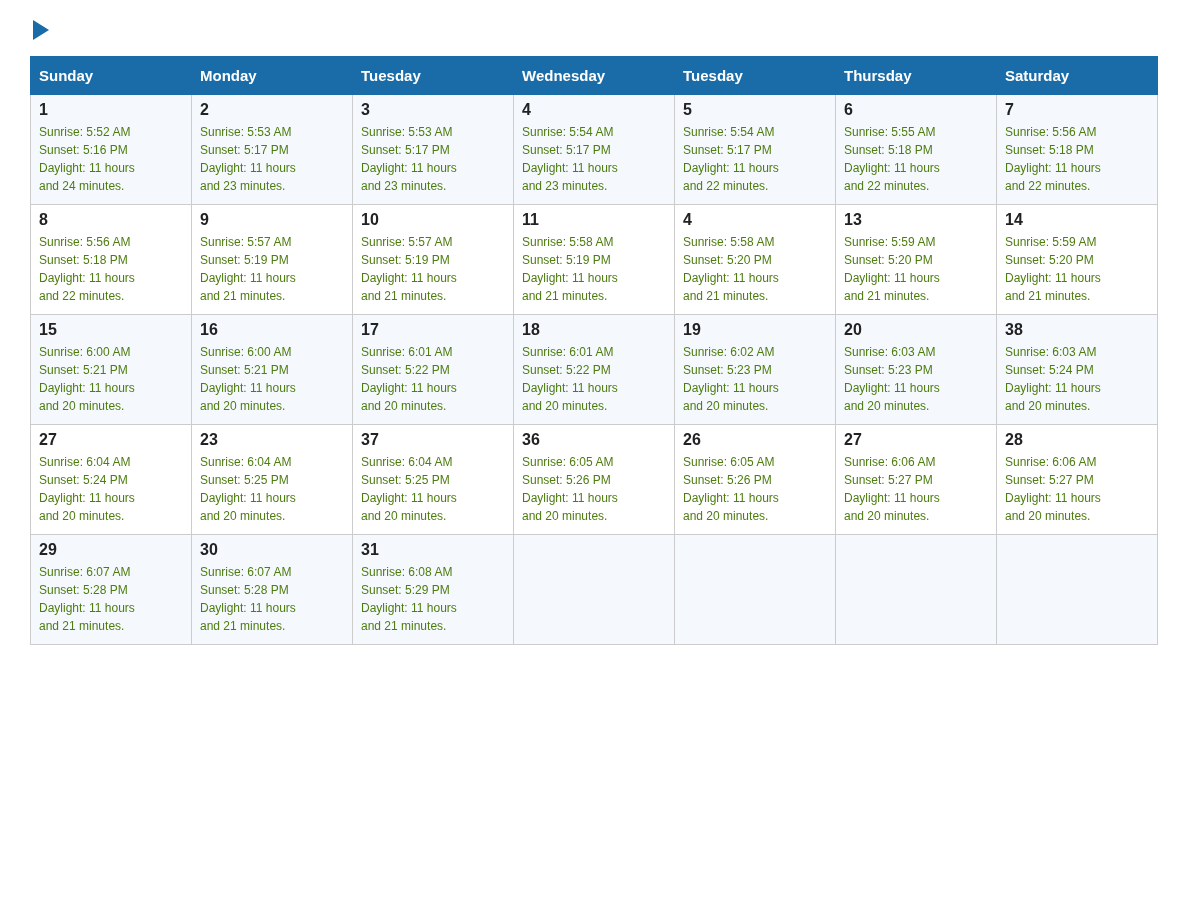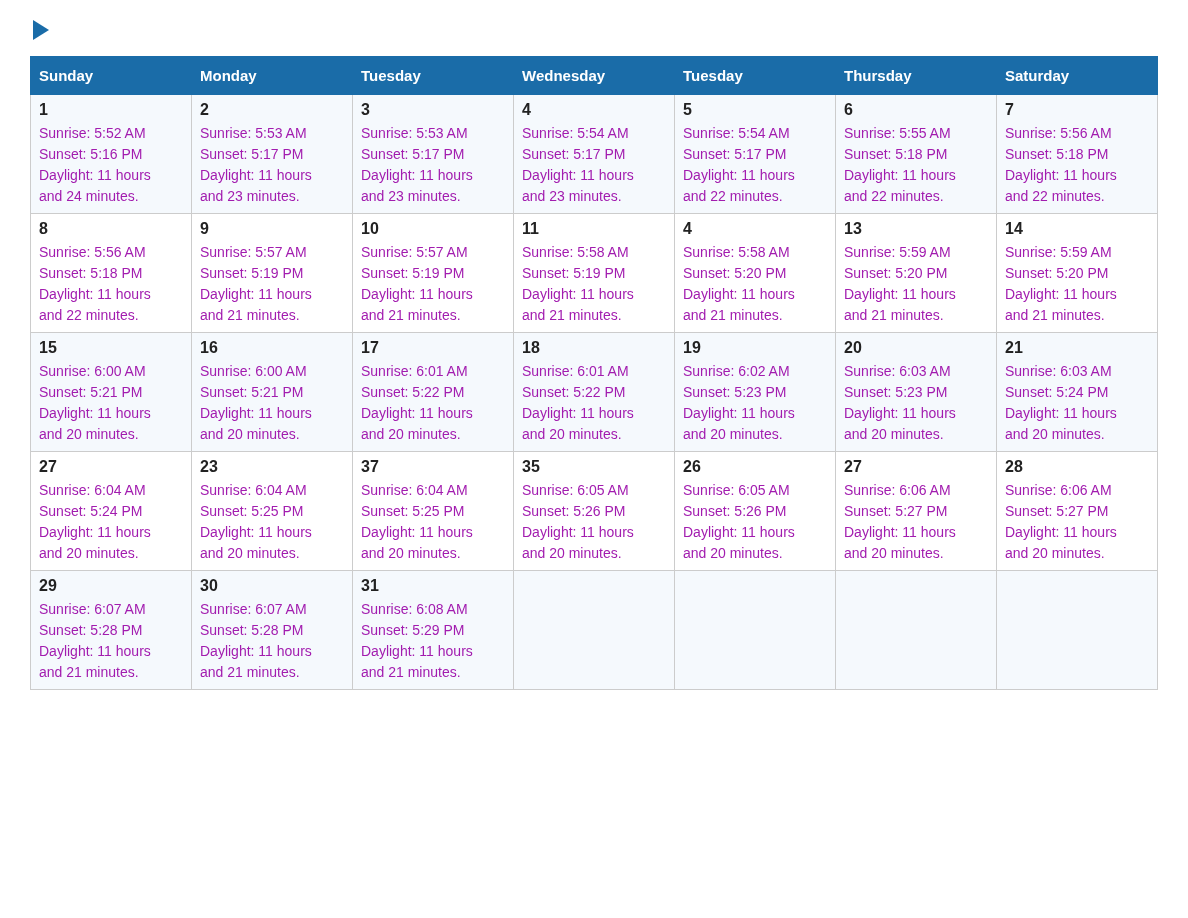--- a/index.html
+++ b/index.html
@@ -53,22 +53,22 @@
       height: 110px;
     }
     .day-num {
       font-size: 16px;
       font-weight: bold;
       color: #222;
       display: block;
       margin-bottom: 4px;
     }
     .day-info {
-      font-size: 14px;
-      color: #a21caf;
+      font-size: 12px;
+      color: #4d7c0f;
       line-height: 1.5;
     }
     tr:nth-child(odd) td {
       background-color: #f5f9fd;
     }
     tr:nth-child(even) td {
       background-color: #fff;
     }
     td.empty {
       background-color: #fff;
@@ -218,39 +218,39 @@
         </td>
         <td>
           <span class="day-num">19</span>
           <div class="day-info">Sunrise: 6:02 AM<br>Sunset: 5:23 PM<br>Daylight: 11 hours<br>and 20 minutes.</div>
         </td>
         <td>
           <span class="day-num">20</span>
           <div class="day-info">Sunrise: 6:03 AM<br>Sunset: 5:23 PM<br>Daylight: 11 hours<br>and 20 minutes.</div>
         </td>
         <td>
-          <span class="day-num">21</span>
+          <span class="day-num">38</span>
           <div class="day-info">Sunrise: 6:03 AM<br>Sunset: 5:24 PM<br>Daylight: 11 hours<br>and 20 minutes.</div>
         </td>
       </tr>
       <tr>
         <td>
           <span class="day-num">27</span>
           <div class="day-info">Sunrise: 6:04 AM<br>Sunset: 5:24 PM<br>Daylight: 11 hours<br>and 20 minutes.</div>
         </td>
         <td>
           <span class="day-num">23</span>
           <div class="day-info">Sunrise: 6:04 AM<br>Sunset: 5:25 PM<br>Daylight: 11 hours<br>and 20 minutes.</div>
         </td>
         <td>
           <span class="day-num">37</span>
           <div class="day-info">Sunrise: 6:04 AM<br>Sunset: 5:25 PM<br>Daylight: 11 hours<br>and 20 minutes.</div>
         </td>
         <td>
-          <span class="day-num">35</span>
+          <span class="day-num">36</span>
           <div class="day-info">Sunrise: 6:05 AM<br>Sunset: 5:26 PM<br>Daylight: 11 hours<br>and 20 minutes.</div>
         </td>
         <td>
           <span class="day-num">26</span>
           <div class="day-info">Sunrise: 6:05 AM<br>Sunset: 5:26 PM<br>Daylight: 11 hours<br>and 20 minutes.</div>
         </td>
         <td>
           <span class="day-num">27</span>
           <div class="day-info">Sunrise: 6:06 AM<br>Sunset: 5:27 PM<br>Daylight: 11 hours<br>and 20 minutes.</div>
         </td>

